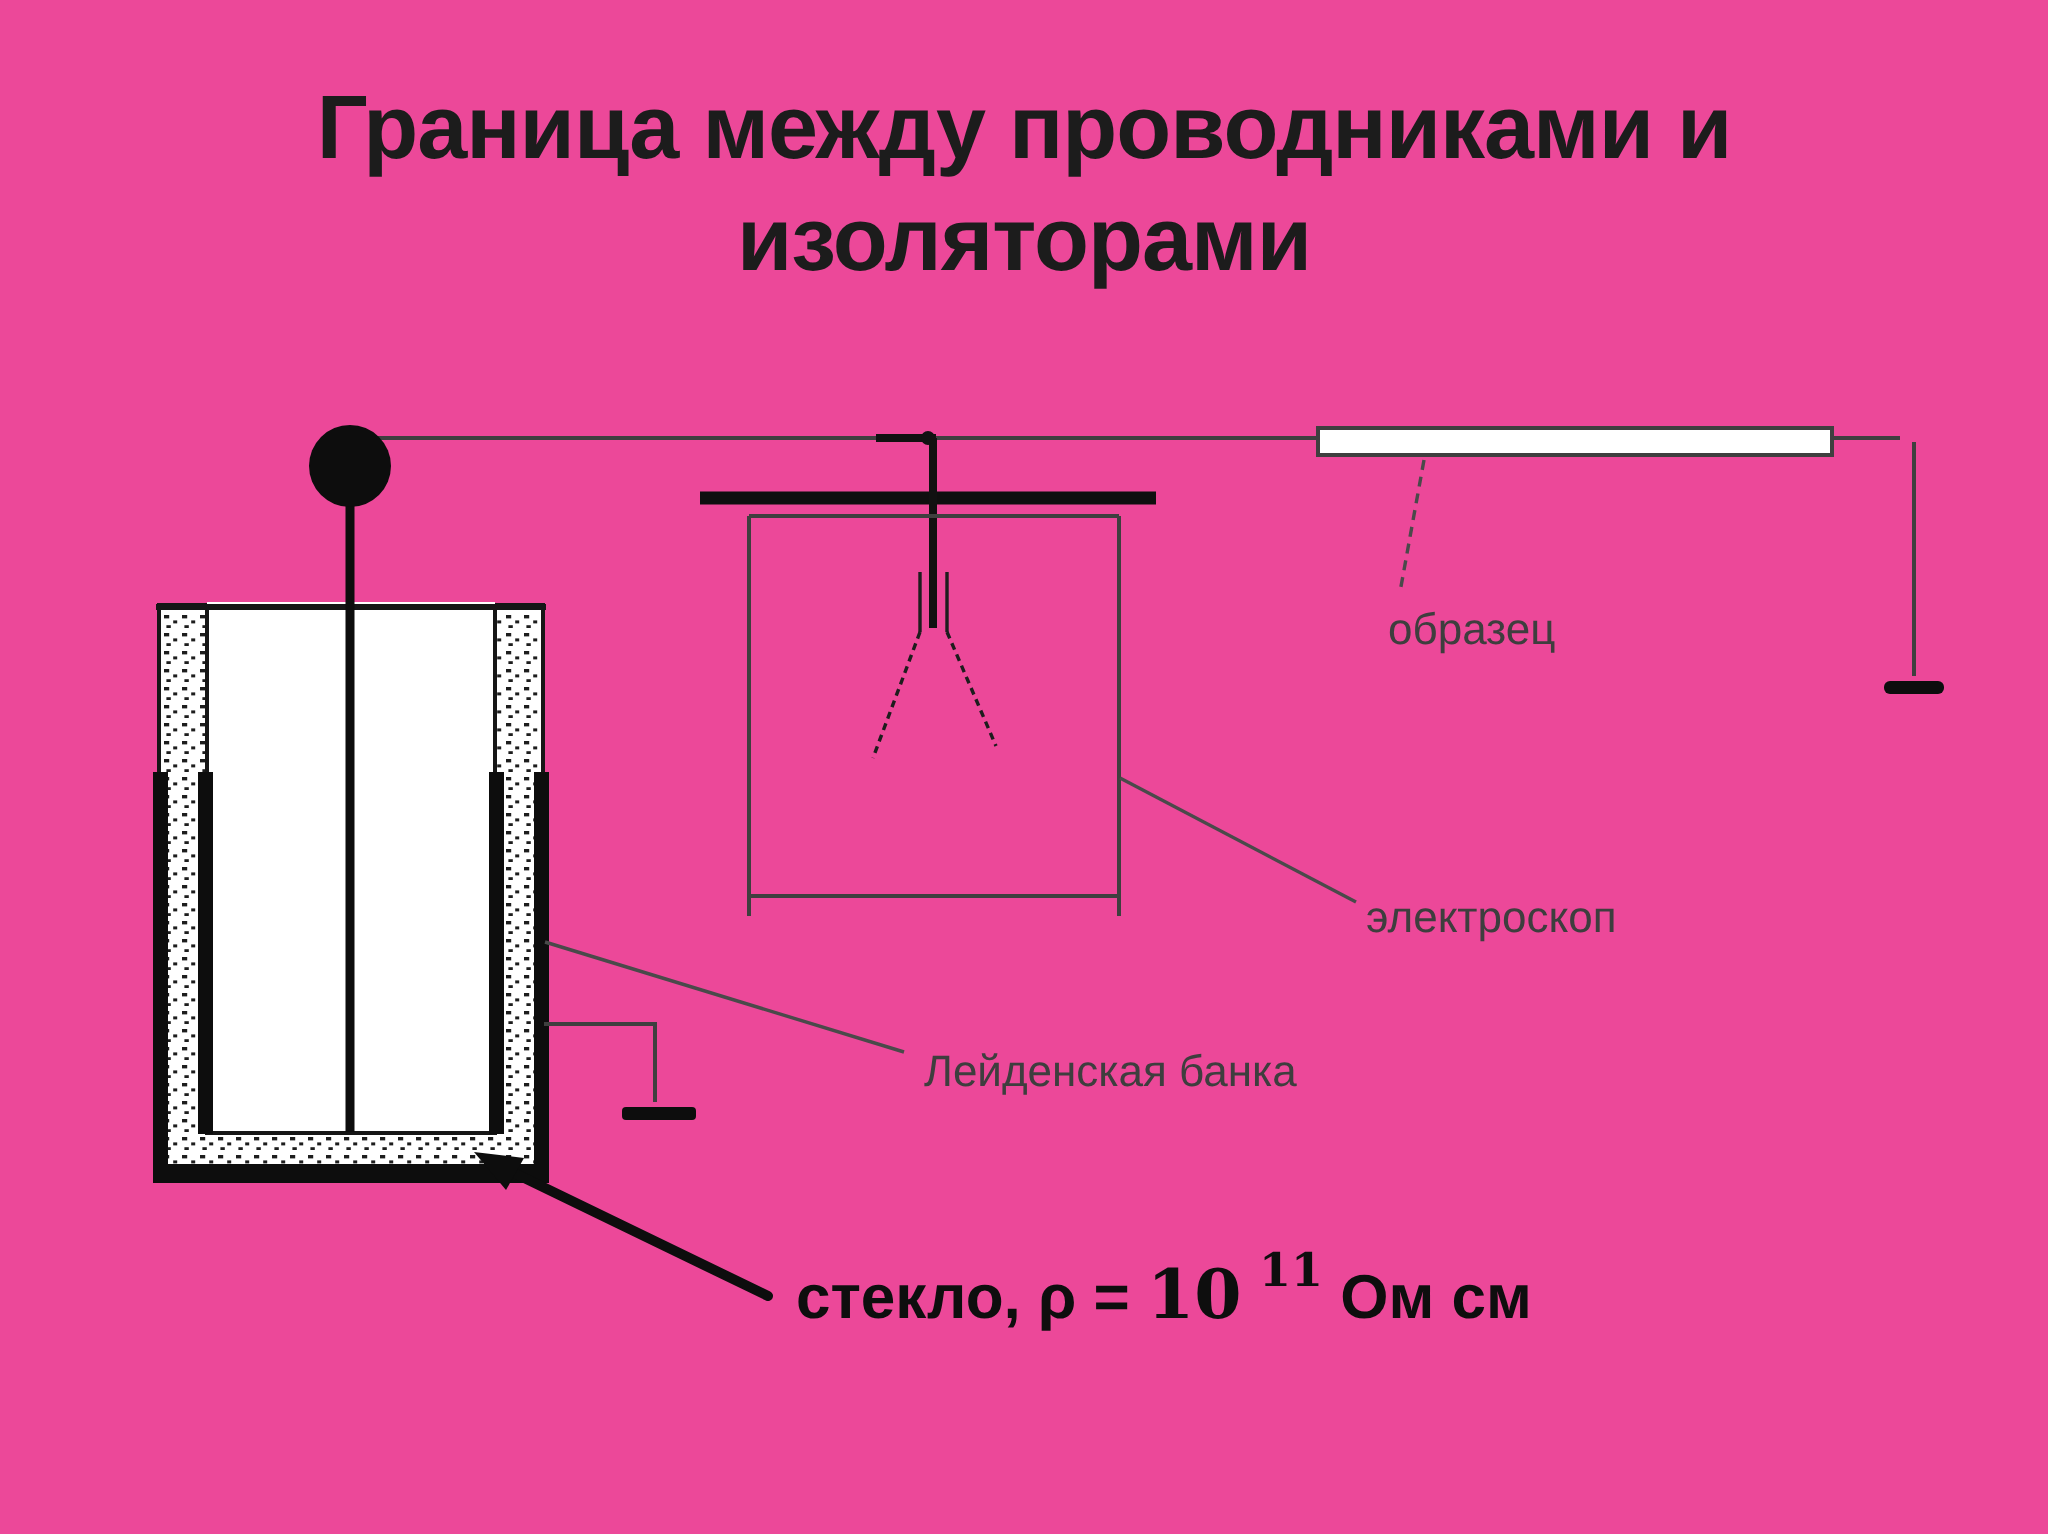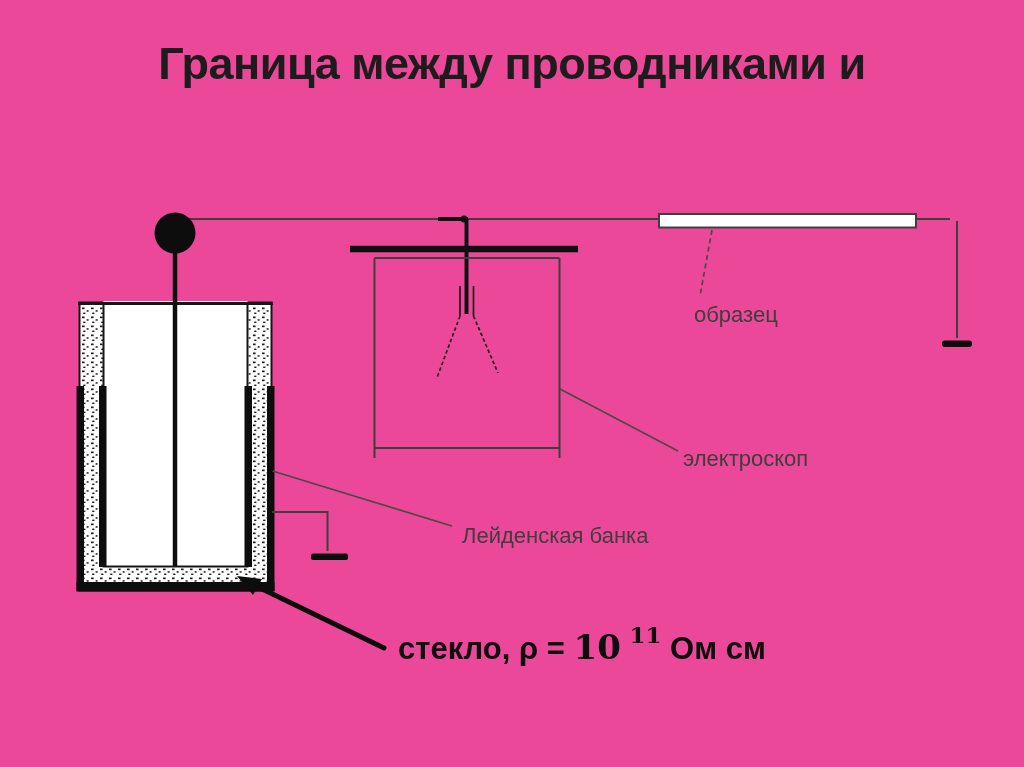--- a/index.html
+++ b/index.html
@@ -23,20 +23,21 @@
   .base{font-size:34px;}
   .sup{font-size:23px;}
 </style>
 </head>
 <body>
 
 <div class="slide">
 
   <div class="title">
     <div>Граница между проводниками и</div>
+    <div>изоляторами</div>
   </div>
 
   <svg class="diagram" width="1024" height="767" viewBox="0 0 1024 767">
     <defs>
       <pattern id="stipple" width="9" height="9" patternUnits="userSpaceOnUse">
         <rect width="9" height="9" fill="#ffffff"></rect>
         <rect x="1" y="1.5" width="2.6" height="1.7" fill="#1d1d1d"></rect>
         <rect x="5.6" y="4.2" width="2" height="1.5" fill="#1d1d1d"></rect>
         <rect x="2.2" y="6.6" width="2.2" height="1.4" fill="#1d1d1d"></rect>
       </pattern>

